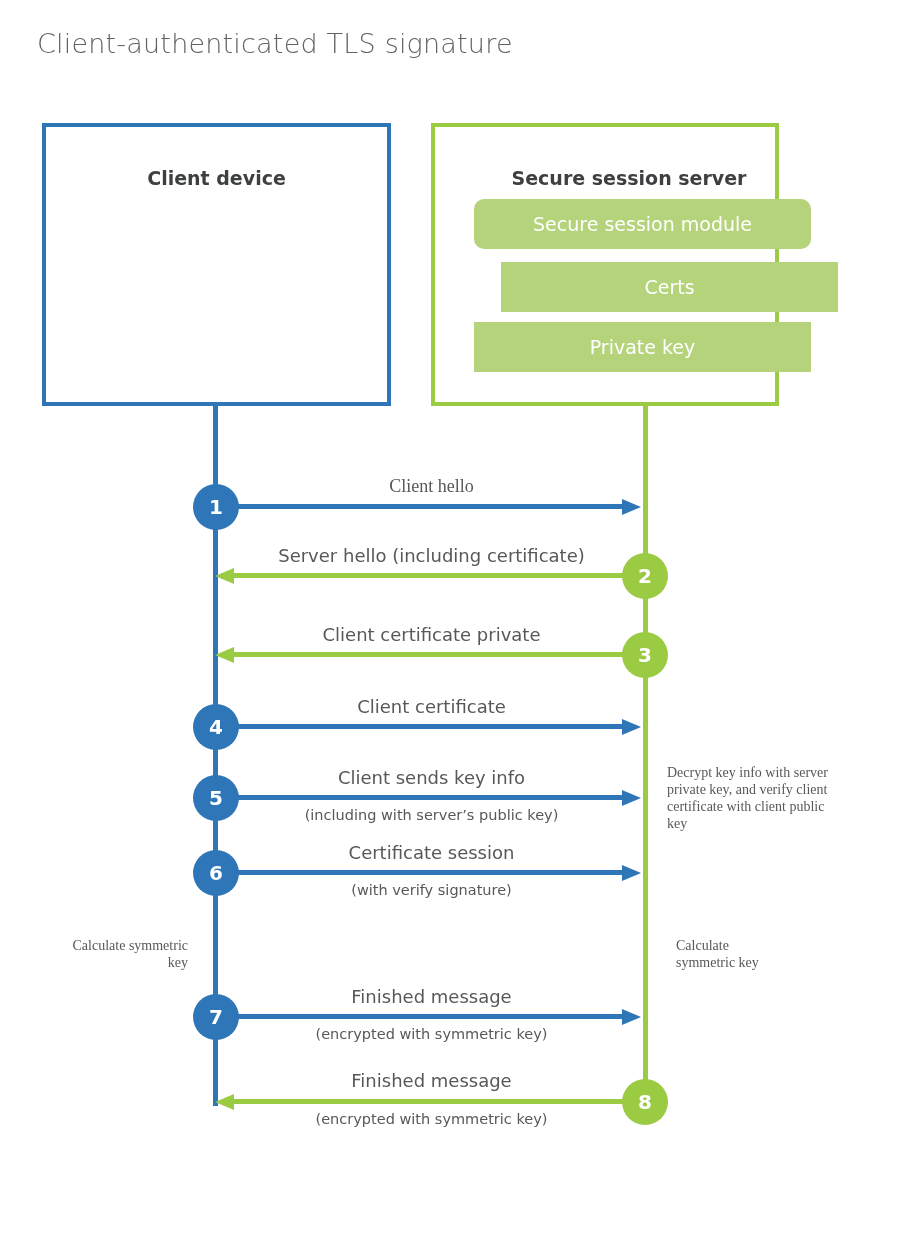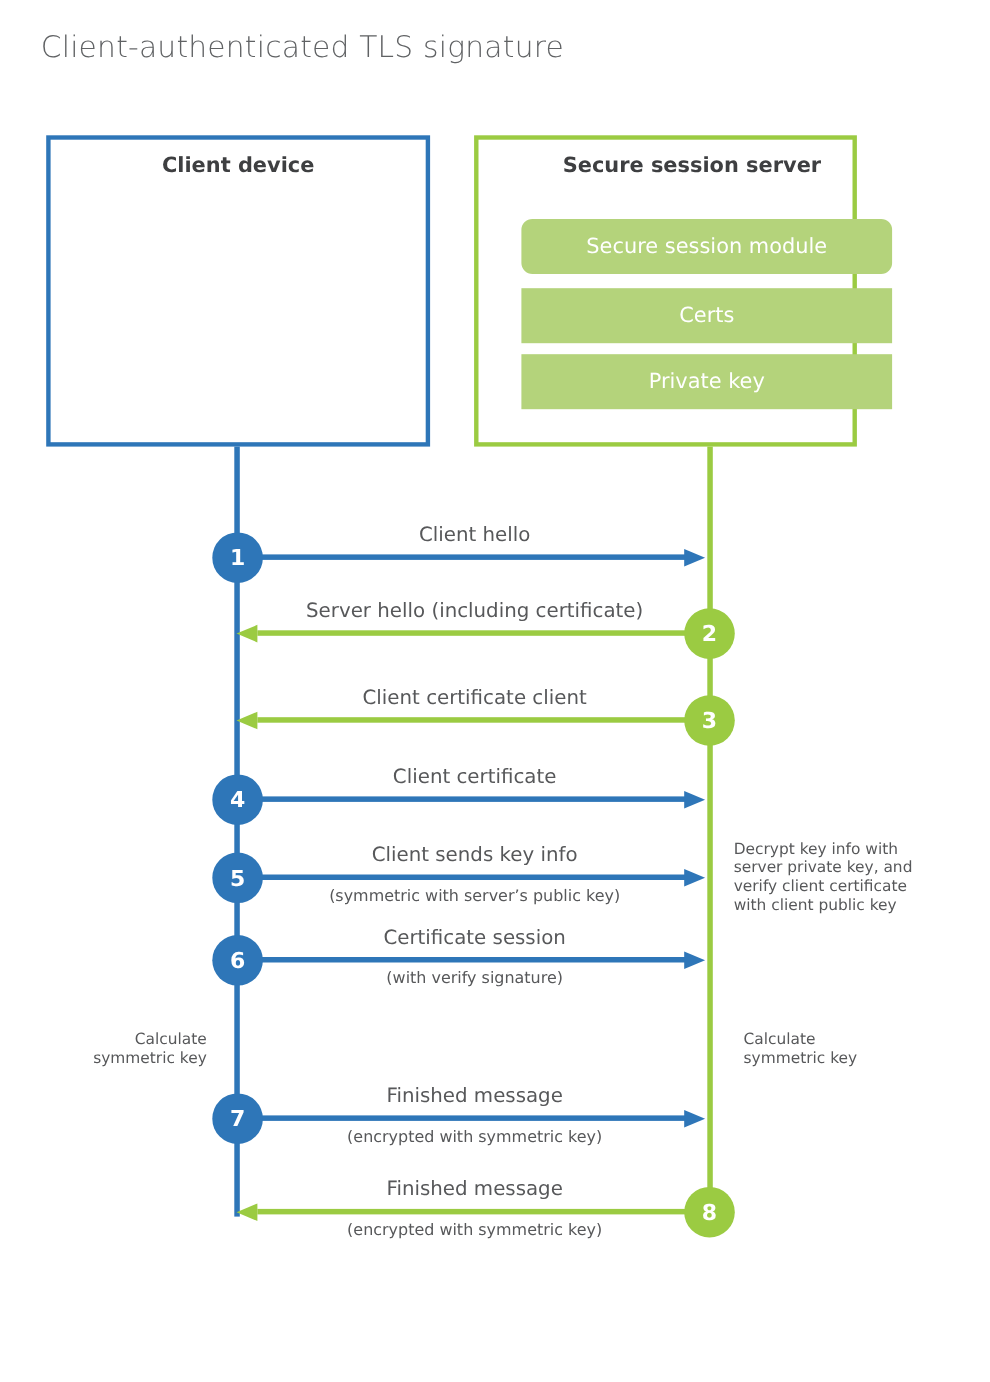--- a/index.html
+++ b/index.html
@@ -34,21 +34,21 @@
     position: absolute;
     top: 123px;
     height: 283px;
     box-sizing: border-box;
     background: #ffffff;
   }
   .actor.client { left: 42px; width: 349px; border: 4px solid var(--blue); }
   .actor.server { left: 431px; width: 348px; border: 4px solid var(--green); padding-left: 48px; }
   .actor-title {
     text-align: center;
-    margin-top: 12px;
+    margin-top: 40px;
     font-size: 19px;
     font-weight: bold;
     color: var(--text-dark);
   }
   .client-app {
     position: absolute;
     left: 32px;
     top: 71px;
     width: 277px;
     height: 175px;
@@ -69,21 +69,21 @@
     width: 337px;
     height: 50px;
     background: var(--green-fill);
     color: #ffffff;
     font-size: 19px;
     display: flex;
     align-items: center;
     justify-content: center;
   }
   .bar-0 { top: 72px; border-radius: 10px; }
-  .bar-1 { top: 135px; }
+  .bar-1 { top: 135px; margin-left: 27px; }
   .bar-2 { top: 195px; text-align: center; }
 
   
   .lifeline { position: absolute; top: 406px; width: 5px; }
   .lifeline.client-line { left: 213px; height: 700px; background: var(--blue); }
   .lifeline.server-line { left: 643px; height: 700px; background: var(--green); }
 
   
   .step { display: contents; }
   .msg-label {
@@ -122,35 +122,36 @@
     align-items: center;
     justify-content: center;
     font-size: 20px;
     font-weight: bold;
     color: #ffffff;
   }
   .right .circle { left: 193px; background: var(--blue); }
   .left  .circle { left: 622px; background: var(--green); }
 
   
-  .s1 .msg-label { top: 476px; } .s1 .arrow-line { top: 504px; } .s1 .arrow-head { top: 499px; } .s1 .circle { top: 484px; }
+  .s1 .msg-label { top: 476px; font-family: Liberation Serif, serif; } .s1 .arrow-line { top: 504px; } .s1 .arrow-head { top: 499px; } .s1 .circle { top: 484px; }
   .s2 .msg-label { top: 545px; } .s2 .arrow-line { top: 573px; } .s2 .arrow-head { top: 568px; } .s2 .circle { top: 553px; }
   .s3 .msg-label { top: 624px; } .s3 .arrow-line { top: 652px; } .s3 .arrow-head { top: 647px; } .s3 .circle { top: 632px; }
   .s4 .msg-label { top: 696px; } .s4 .arrow-line { top: 724px; } .s4 .arrow-head { top: 719px; } .s4 .circle { top: 704px; }
   .s5 .msg-label { top: 767px; text-align: center; } .s5 .arrow-line { top: 795px; } .s5 .arrow-head { top: 790px; } .s5 .circle { top: 775px; } .s5 .msg-sub { top: 807px; }
   .s6 .msg-label { top: 842px; } .s6 .arrow-line { top: 870px; } .s6 .arrow-head { top: 865px; } .s6 .circle { top: 850px; } .s6 .msg-sub { top: 882px; }
   .s7 .msg-label { top: 986px; } .s7 .arrow-line { top: 1014px; } .s7 .arrow-head { top: 1009px; } .s7 .circle { top: 994px; } .s7 .msg-sub { top: 1026px; }
   .s8 .msg-label { top: 1070px; } .s8 .arrow-line { top: 1099px; } .s8 .arrow-head { top: 1094px; } .s8 .circle { top: 1079px; } .s8 .msg-sub { top: 1111px; }
 
   
   .side-note {
     position: absolute;
     font-size: 14px;
     line-height: 17px;
     color: var(--text-gray);
+    font-family: Liberation Serif, serif;
   }
   .decrypt-note { left: 667px; top: 764px; width: 178px; text-align: left; }
   .calc-left  { left: 60px;  top: 937px; width: 128px; text-align: right; }
   .calc-right { left: 676px; top: 937px; width: 110px; text-align: left; }
 </style>
 </head>
 <body>
 
 <div class="canvas">
 
@@ -184,41 +185,41 @@
   
   <div class="step s2 left">
     <div class="msg-label">Server hello (including certificate)</div>
     <div class="arrow-line"></div>
     <div class="arrow-head"></div>
     <div class="circle">2</div>
   </div>
 
   
   <div class="step s3 left">
-    <div class="msg-label">Client certificate client</div>
+    <div class="msg-label">Client certificate private</div>
     <div class="arrow-line"></div>
     <div class="arrow-head"></div>
     <div class="circle">3</div>
   </div>
 
   
   <div class="step s4 right">
     <div class="msg-label">Client certificate</div>
     <div class="arrow-line"></div>
     <div class="arrow-head"></div>
     <div class="circle">4</div>
   </div>
 
   
   <div class="step s5 right">
     <div class="msg-label">Client sends key info</div>
     <div class="arrow-line"></div>
     <div class="arrow-head"></div>
     <div class="circle">5</div>
-    <div class="msg-sub">(symmetric with server’s public key)</div>
+    <div class="msg-sub">(including with server’s public key)</div>
   </div>
 
   
   <div class="step s6 right">
     <div class="msg-label">Certificate session</div>
     <div class="arrow-line"></div>
     <div class="arrow-head"></div>
     <div class="circle">6</div>
     <div class="msg-sub">(with verify signature)</div>
   </div>

